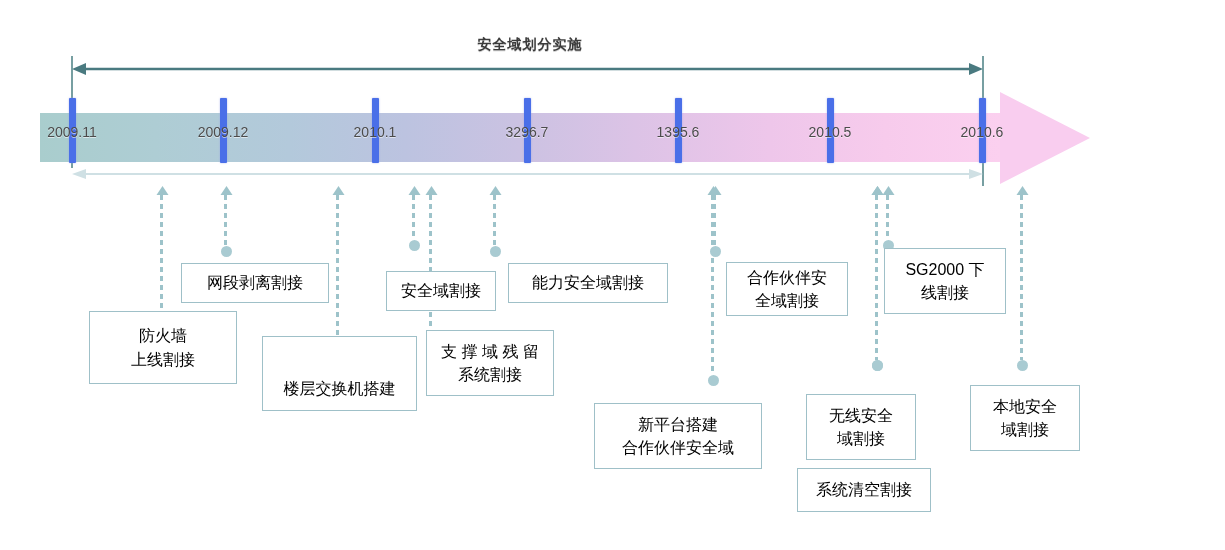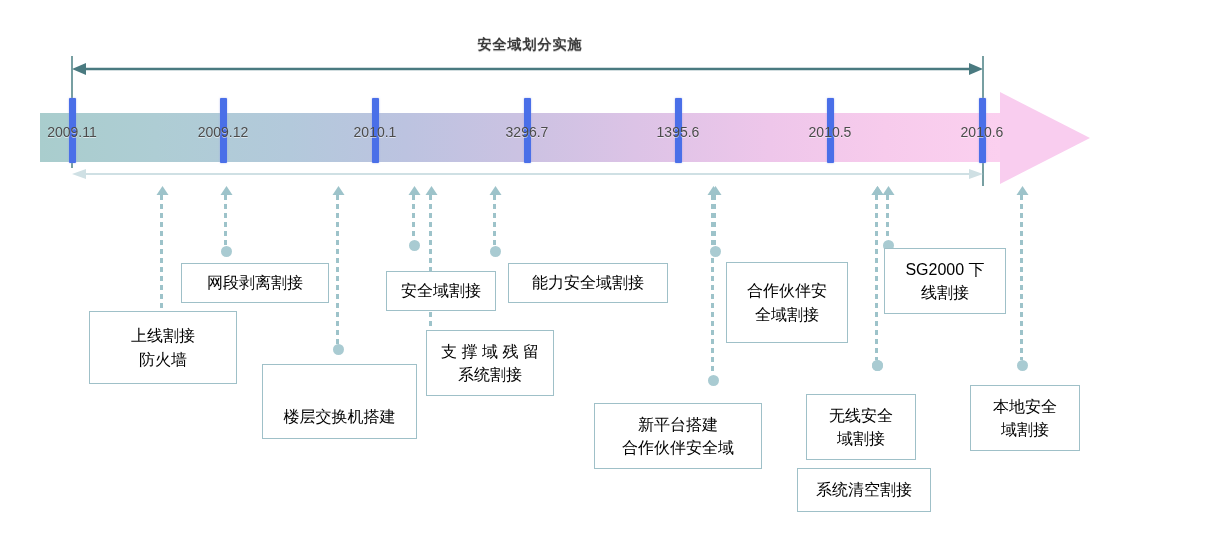--- a/index.html
+++ b/index.html
@@ -159,30 +159,30 @@
       <div class="conn-head" style="left: 887px; top: 186px;"></div>
       <div class="conn" style="left: 886px; top: 195px; height: 45px;"></div>
       <div class="conn-dot" style="left: 887px; top: 240px;"></div>
       <div class="conn-head" style="left: 1021px; top: 186px;"></div>
       <div class="conn" style="left: 1020px; top: 195px; height: 165px;"></div>
       <div class="conn-dot" style="left: 1021px; top: 360px;"></div>
     </div>
   <div id="boxes">
       <div class="box" style="left: 89px; top: 311px; width: 148px; height: 73px;">
         <div style="width: 100%;">
+          <span class="t">防火墙</span>
           <span class="t">上线割接</span>
-          <span class="t">防火墙</span>
         </div>
       </div>
       <div class="box" style="left: 181px; top: 263px; width: 148px; height: 40px;">
         <div style="width: 100%;">
           <span class="t">网段剥离割接</span>
         </div>
       </div>
-      <div class="box bottomtext" style="left: 262px; top: 364px; width: 155px; height: 75px;">
+      <div class="box bottomtext" style="left: 262px; top: 336px; width: 155px; height: 75px;">
         <div style="width: 100%;">
           <span class="t">楼层交换机搭建</span>
         </div>
       </div>
       <div class="box" style="left: 358px; top: 271px; width: 110px; height: 40px; margin-left: 28px;">
         <div style="width: 100%;">
           <span class="t">安全域割接</span>
         </div>
       </div>
       <div class="box" style="left: 426px; top: 330px; width: 128px; height: 66px;">
@@ -195,21 +195,21 @@
         <div style="width: 100%;">
           <span class="t">能力安全域割接</span>
         </div>
       </div>
       <div class="box" style="left: 594px; top: 403px; width: 168px; height: 66px;">
         <div style="width: 100%;">
           <span class="t">新平台搭建</span>
           <span class="t">合作伙伴安全域</span>
         </div>
       </div>
-      <div class="box" style="left: 726px; top: 262px; width: 122px; height: 81px;">
+      <div class="box" style="left: 726px; top: 262px; width: 122px; height: 54px;">
         <div style="width: 100%;">
           <span class="t">合作伙伴安</span>
           <span class="t">全域割接</span>
         </div>
       </div>
       <div class="box" style="left: 806px; top: 394px; width: 110px; height: 66px;">
         <div style="width: 100%;">
           <span class="t">无线安全</span>
           <span class="t">域割接</span>
         </div>

